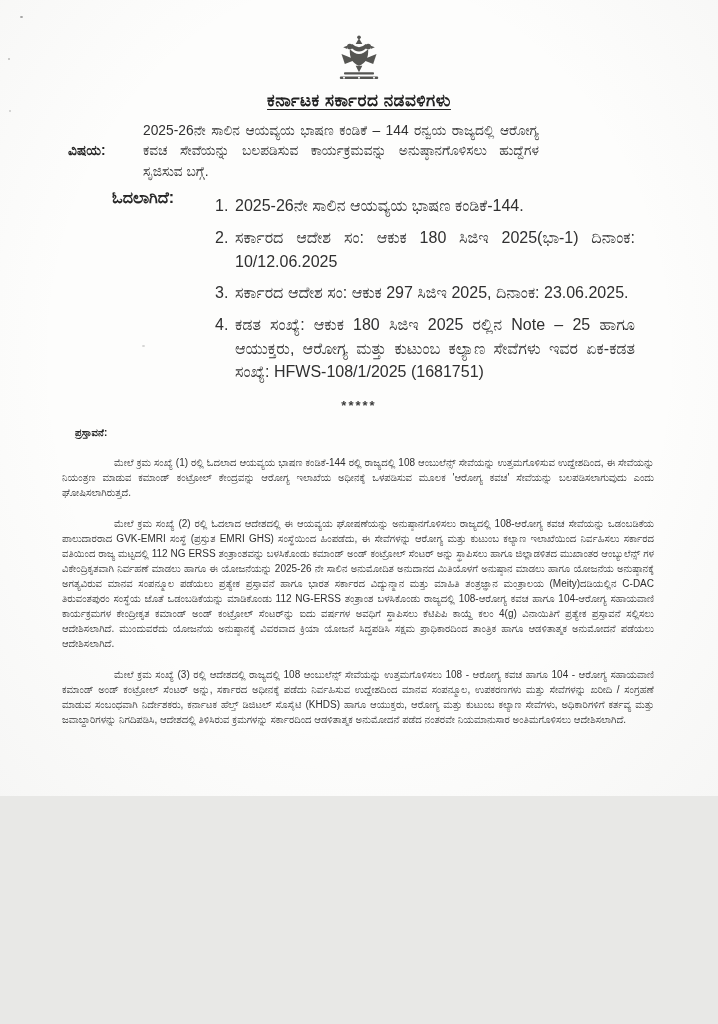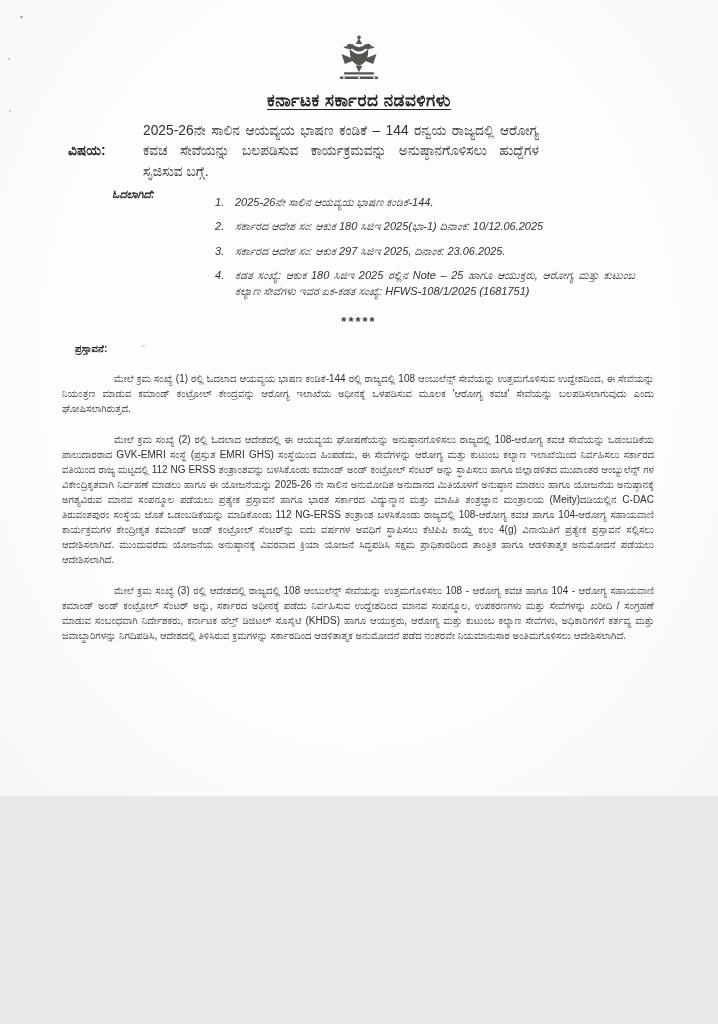--- a/index.html
+++ b/index.html
@@ -44,23 +44,22 @@
   }
   .subject-text {
     flex: 1;
     text-align: justify;
     max-width: 396px;
   }
   
   .read-row {
     display: flex;
     margin: 4px 64px 0 112px;
-    font-size: 11px;
+    font-size: 16px;
     line-height: 1.48;
-    font-style: italic;
   }
   .read-label {
     font-weight: bold;
     color: #262626;
     flex: 0 0 103px;
   }
   .read-list {
     flex: 1;
     margin: 0;
     padding: 0 0 0 20px;

